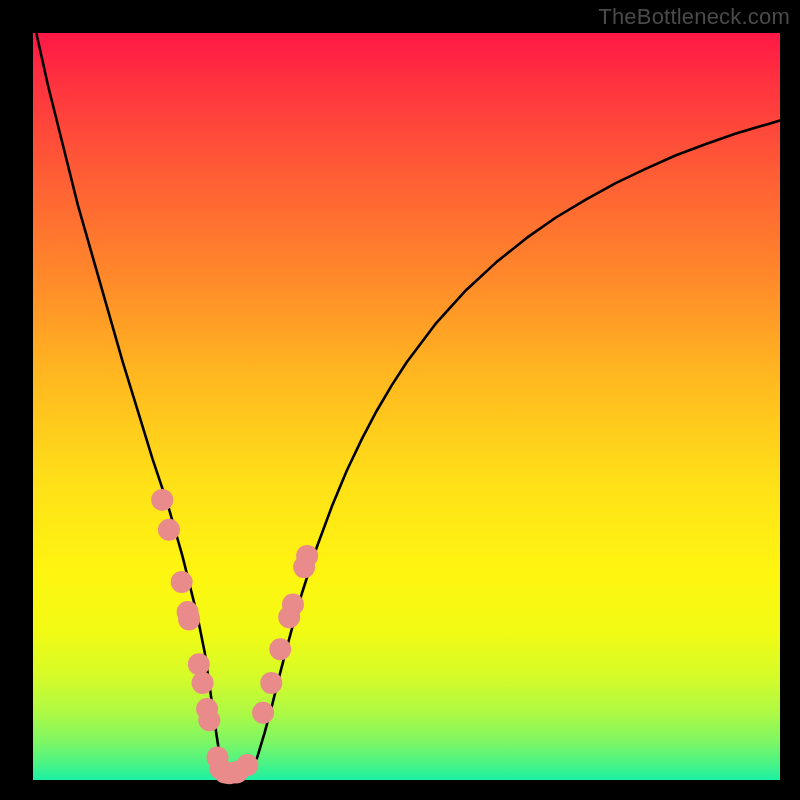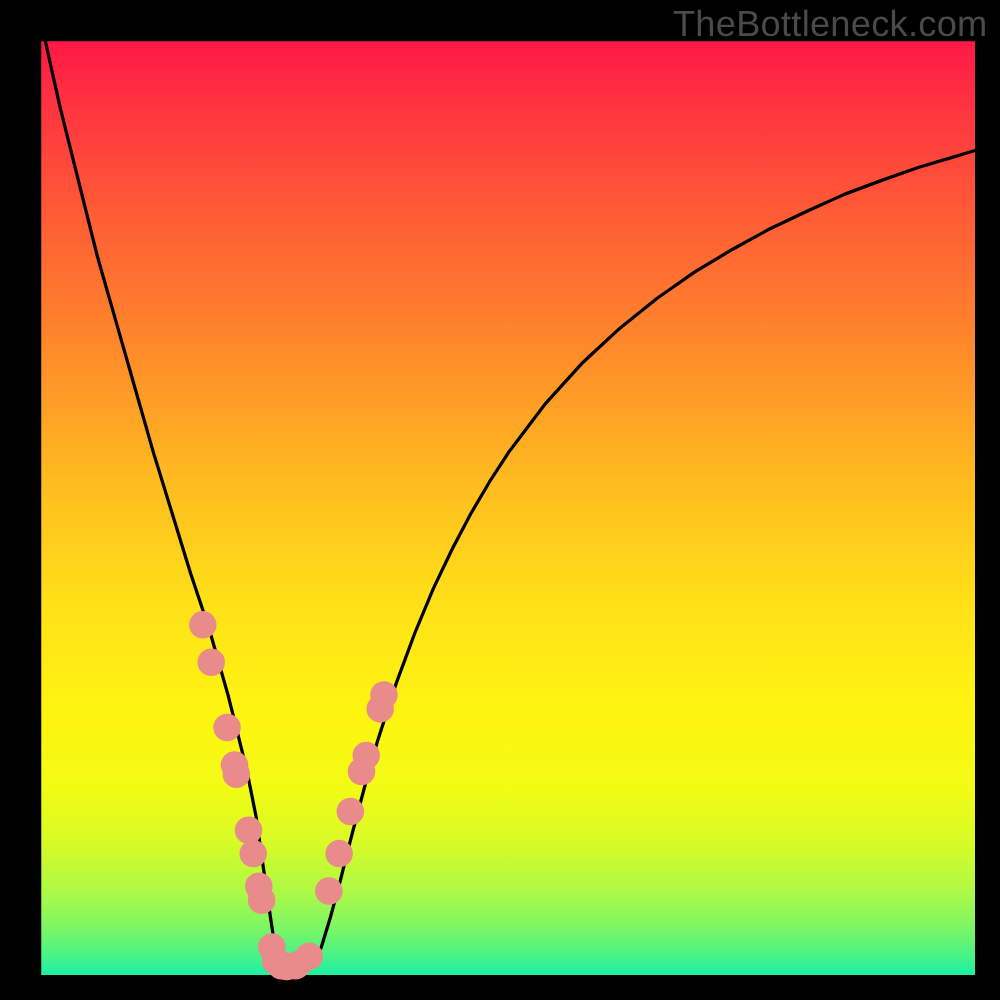--- a/index.html
+++ b/index.html
@@ -46,21 +46,21 @@
     top: 0;
     width: 747px;
     height: 747px;
     overflow: visible;
   }
   .watermark {
     position: absolute;
     top: 4px;
     right: 10px;
     color: #4a4a4a;
-    font-size: 29px;
+    font-size: 22px;
     font-weight: 400;
     letter-spacing: 0.2px;
   }
 </style>
 </head>
 <body>
 
 <div class="frame">
   <div class="watermark">TheBottleneck.com</div>
   <div class="plot">

